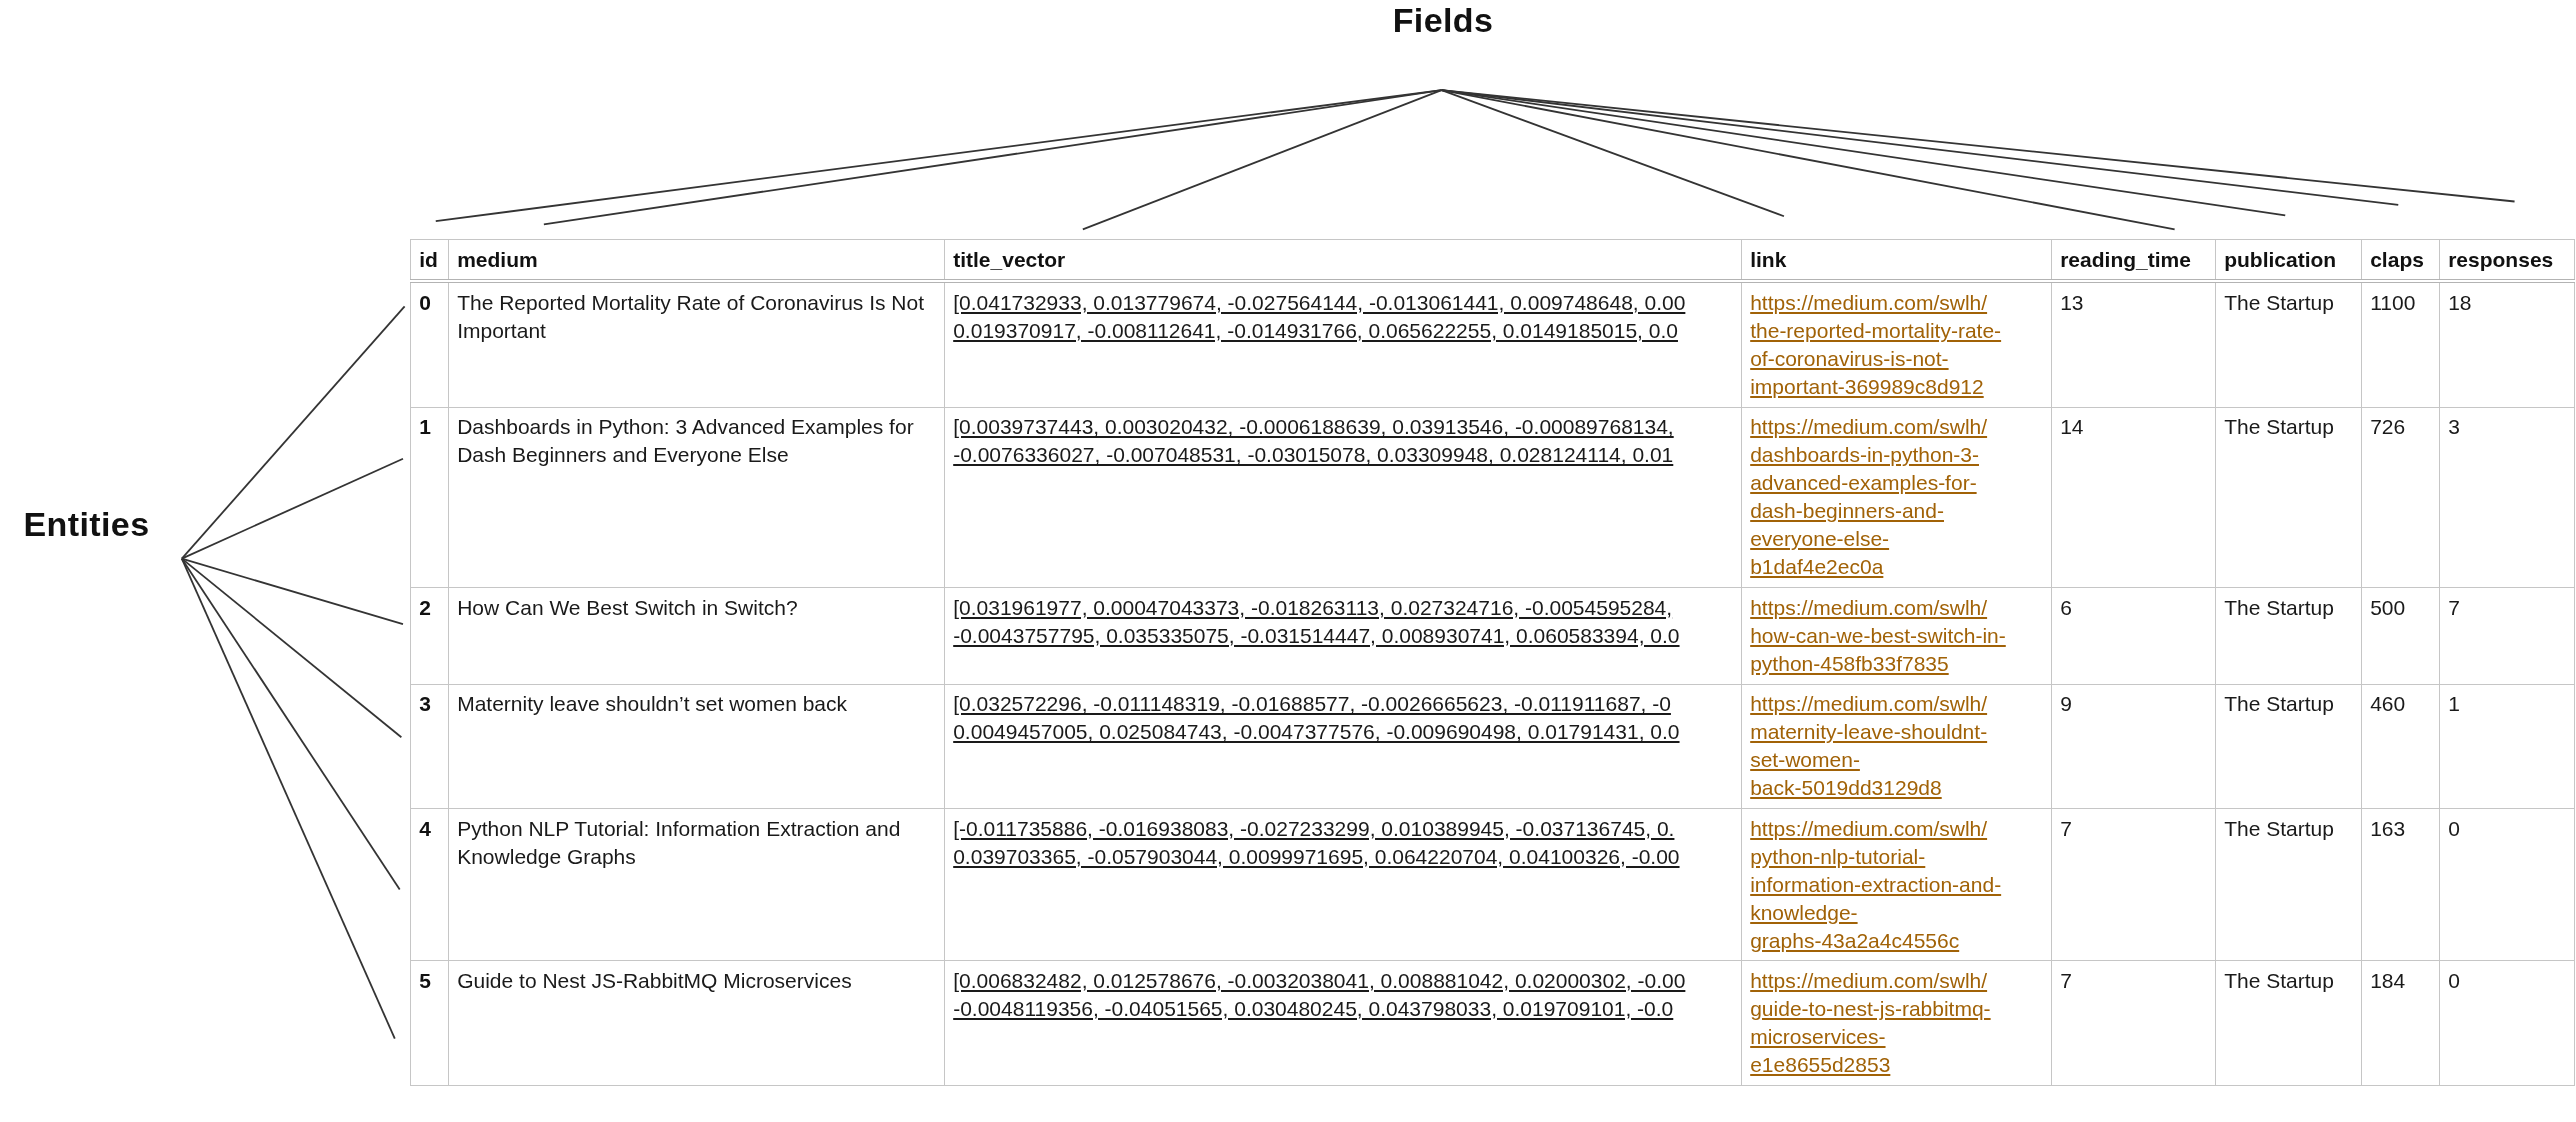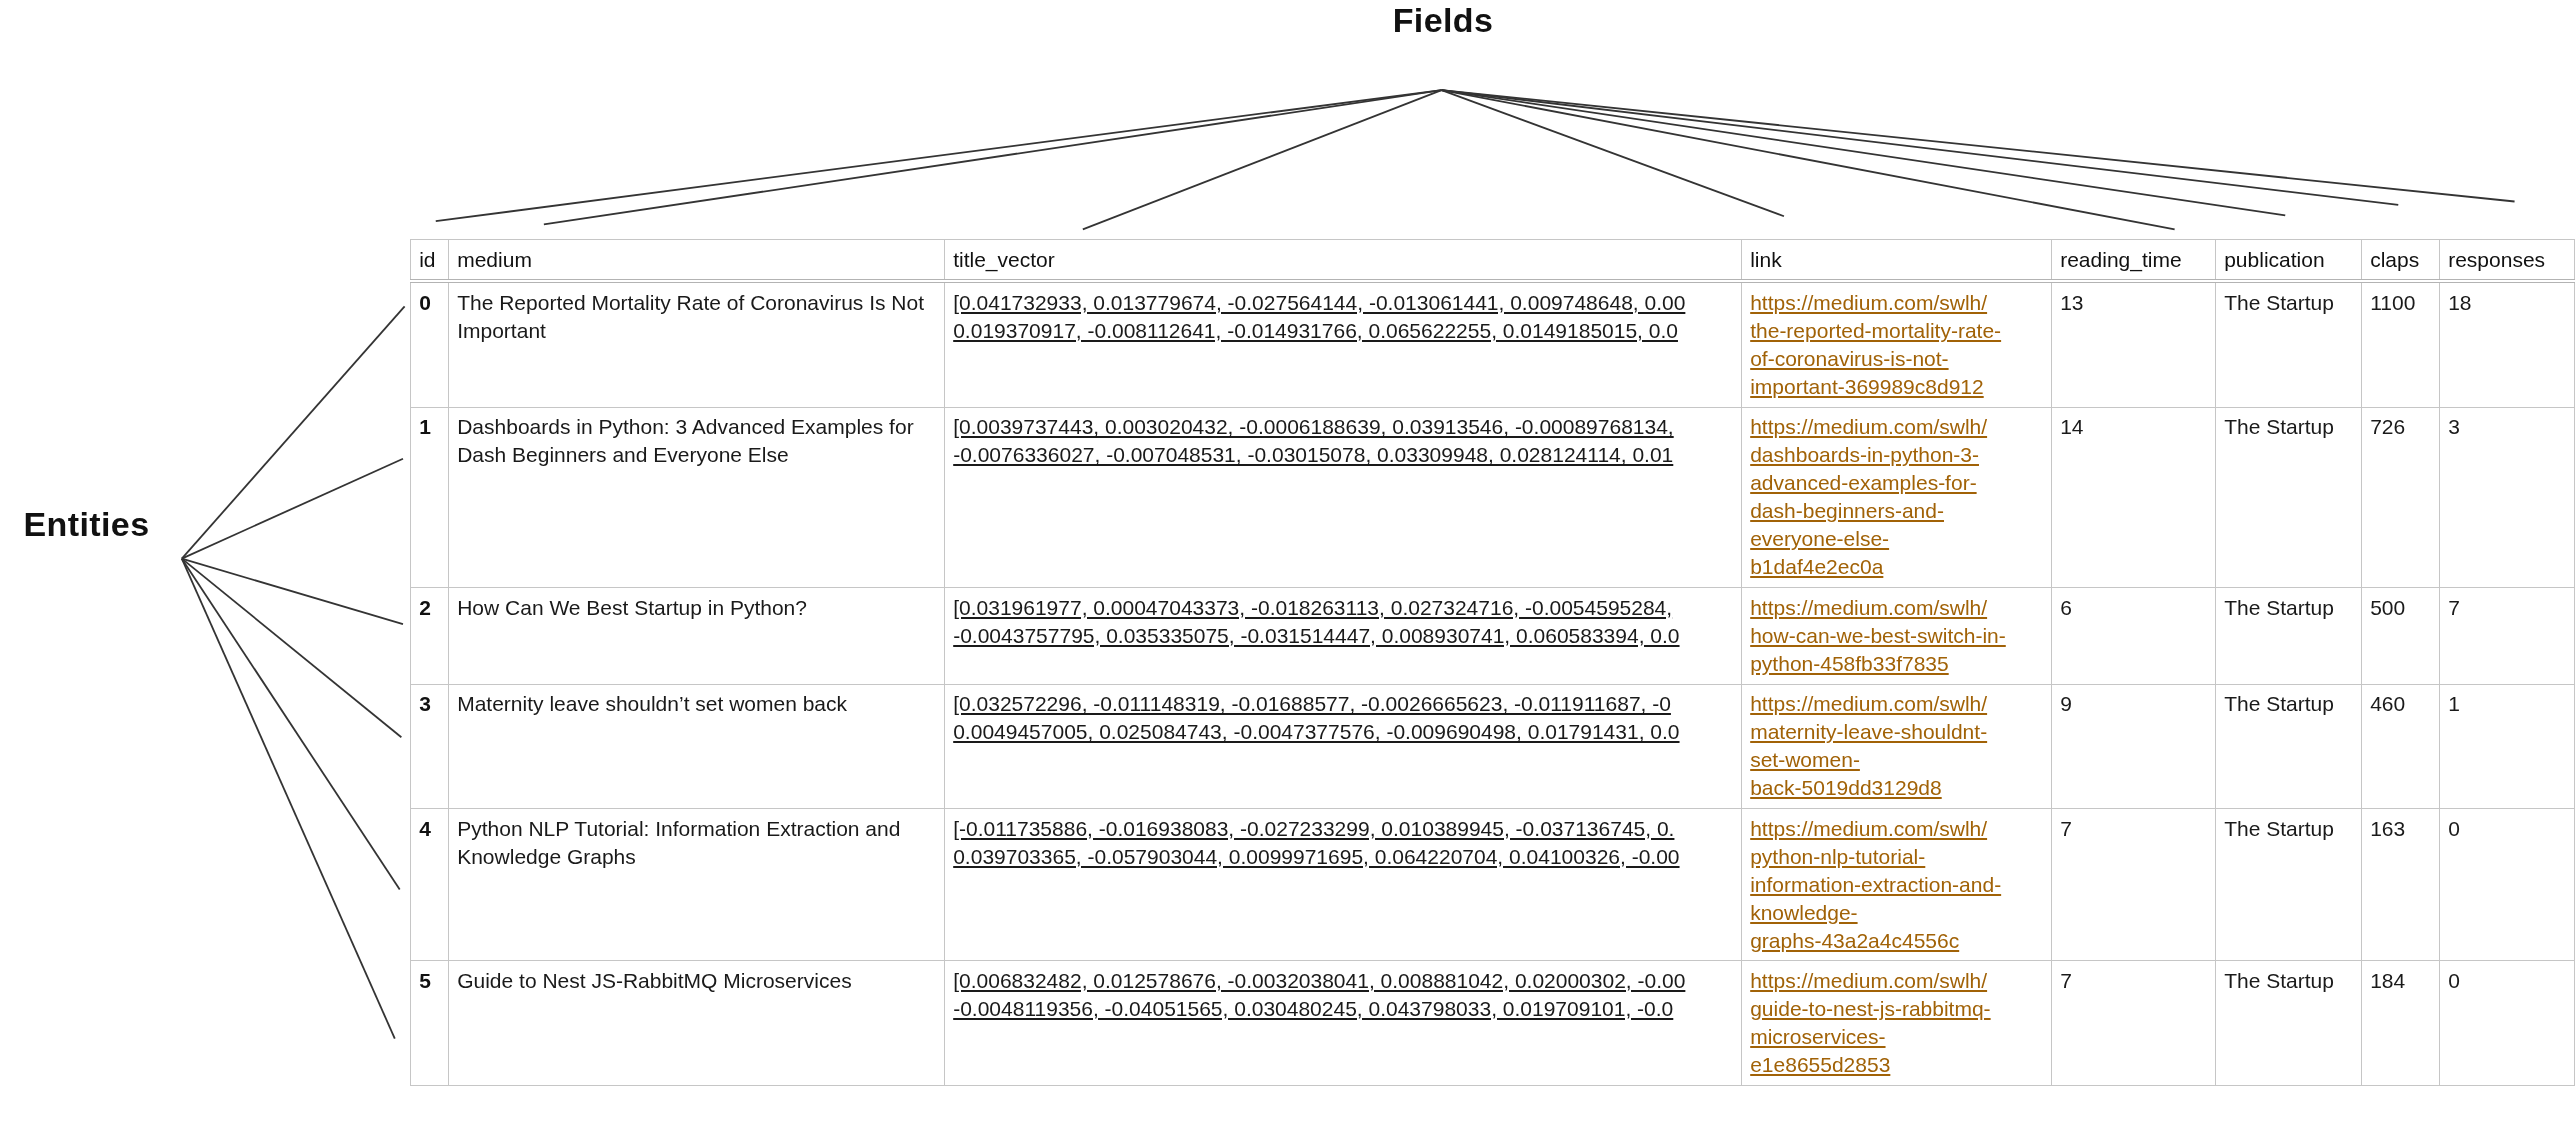--- a/index.html
+++ b/index.html
@@ -35,21 +35,21 @@
     background:#fff;
   }
   table.df th,table.df td{
     border:1.6px solid #c6c6c6;
     vertical-align:top;
     text-align:left;
     padding:5.7px 8.2px;
     overflow:hidden;
   }
   table.df th{
-    font-weight:400;
+    font-weight:700;
     white-space:nowrap;
     border-bottom:4.9px double #b3b3b3;
     color:#111;
   }
   td.idx{font-weight:700;text-align:right;color:#111;}
   td.num{text-align:right;}
   .vec{white-space:pre;text-decoration:underline;}
   a.lnk{
     color:#a16207;
     text-decoration:underline;
@@ -137,21 +137,21 @@
 dash-beginners-and-
 everyone-else-
 b1daf4e2ec0a</a></td>
         <td class="num">14</td>
         <td>The Startup</td>
         <td class="num">726</td>
         <td class="num">3</td>
       </tr>
       <tr>
         <td class="idx">2</td>
-        <td>How Can We Best Startup in Python?</td>
+        <td>How Can We Best Switch in Switch?</td>
         <td>
             <div class="vec">[0.031961977, 0.00047043373, -0.018263113, 0.027324716, -0.0054595284,
 -0.0043757795, 0.035335075, -0.031514447, 0.008930741, 0.060583394, 0.0</div>
           </td>
         <td><a class="lnk">https://medium.com/swlh/
 how-can-we-best-switch-in-
 python-458fb33f7835</a></td>
         <td class="num">6</td>
         <td>The Startup</td>
         <td class="num">500</td>

